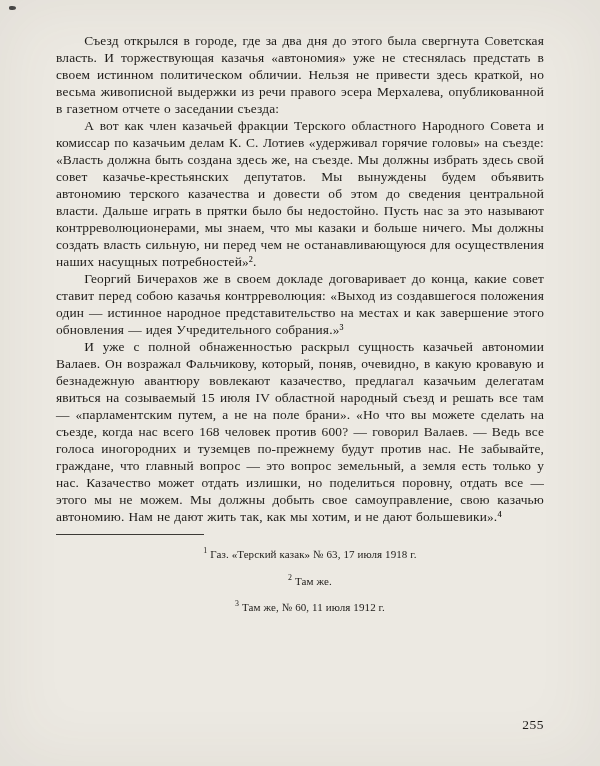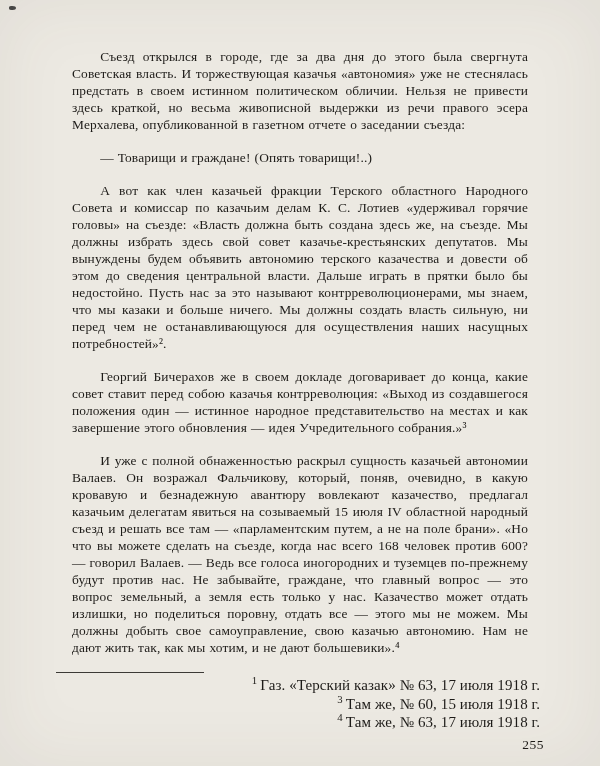--- a/index.html
+++ b/index.html
@@ -23,74 +23,73 @@
     position: absolute;
     top: 6px;
     left: 9px;
     width: 7px;
     height: 4px;
     background: #2a2a2a;
     border-radius: 40% 60% 55% 45%;
     opacity: 0.85;
   }
   .body-text p {
-    margin: 16px;
+    margin: 0;
     font-size: 13.4px;
     line-height: 17px;
     text-align: justify;
     text-indent: 2.1em;
     letter-spacing: 0.15px;
     word-spacing: 0.5px;
   }
   .footnotes {
     margin-top: 9px;
   }
   .footnote-divider {
     width: 148px;
     height: 0;
     border-top: 1px solid #3c3a36;
     margin: 0 0 5px 0;
   }
   .footnote {
-    margin: 4px;
-    font-size: 15px;
+    margin: 12px;
+    font-size: 11px;
     line-height: 14.5px;
     text-indent: 1.8em;
-    text-align: right;
+    text-align: center;
     letter-spacing: 0.1px;
   }
   .fn-marker {
     font-size: 0.72em;
     vertical-align: super;
     line-height: 0;
     margin-right: 3px;
   }
   .page-number {
     position: absolute;
     right: 56px;
-    bottom: 13px;
+    bottom: 33px;
     font-size: 13.5px;
     letter-spacing: 0.5px;
   }
 </style>
 </head>
 <body>
 
 <div class="book-page">
   <div class="scan-artifact"></div>
 
   <div class="body-text">
     <p>Съезд открылся в городе, где за два дня до этого была свергнута Советская власть. И торжествующая казачья «автономия» уже не стеснялась предстать в своем истинном политическом обличии. Нельзя не привести здесь краткой, но весьма живописной выдержки из речи правого эсера Мерхалева, опубликованной в газетном отчете о заседании съезда:</p>
-    <p>— Товарищи и граждане! (Опять товарищи!..)</p>
     <p>А вот как член казачьей фракции Терского областного Народного Совета и комиссар по казачьим делам К. С. Лотиев «удерживал горячие головы» на съезде: «Власть должна быть создана здесь же, на съезде. Мы должны избрать здесь свой совет казачье-крестьянских депутатов. Мы вынуждены будем объявить автономию терского казачества и довести об этом до сведения центральной власти. Дальше играть в прятки было бы недостойно. Пусть нас за это называют контрреволюционерами, мы знаем, что мы казаки и больше ничего. Мы должны создать власть сильную, ни перед чем не останавливающуюся для осуществления наших насущных потребностей»².</p>
     <p>Георгий Бичерахов же в своем докладе договаривает до конца, какие совет ставит перед собою казачья контрреволюция: «Выход из создавшегося положения один — истинное народное представительство на местах и как завершение этого обновления — идея Учредительного собрания.»³</p>
     <p>И уже с полной обнаженностью раскрыл сущность казачьей автономии Валаев. Он возражал Фальчикову, который, поняв, очевидно, в какую кровавую и безнадежную авантюру вовлекают казачество, предлагал казачьим делегатам явиться на созываемый 15 июля IV областной народный съезд и решать все там — «парламентским путем, а не на поле брани». «Но что вы можете сделать на съезде, когда нас всего 168 человек против 600? — говорил Валаев. — Ведь все голоса иногородних и туземцев по-прежнему будут против нас. Не забывайте, граждане, что главный вопрос — это вопрос земельный, а земля есть только у нас. Казачество может отдать излишки, но поделиться поровну, отдать все — этого мы не можем. Мы должны добыть свое самоуправление, свою казачью автономию. Нам не дают жить так, как мы хотим, и не дают большевики».⁴</p>
   </div>
 
   <div class="footnotes">
     <div class="footnote-divider"></div>
     <p class="footnote"><sup class="fn-marker">1</sup><span>Газ. «Терский казак» № 63, 17 июля 1918 г.</span></p>
-    <p class="footnote"><sup class="fn-marker">3</sup><span>Там же, № 60, 15 июля 1918 г.</span></p>
-    <p class="footnote"><sup class="fn-marker">4</sup><span>Там же, № 63, 17 июля 1918 г.</span></p>
+    <p class="footnote"><sup class="fn-marker">2</sup><span>Там же.</span></p>
+    <p class="footnote"><sup class="fn-marker">3</sup><span>Там же, № 60, 11 июля 1912 г.</span></p>
   </div>
 
   <div class="page-number">255</div>
 </div>
 
 </body></html>

